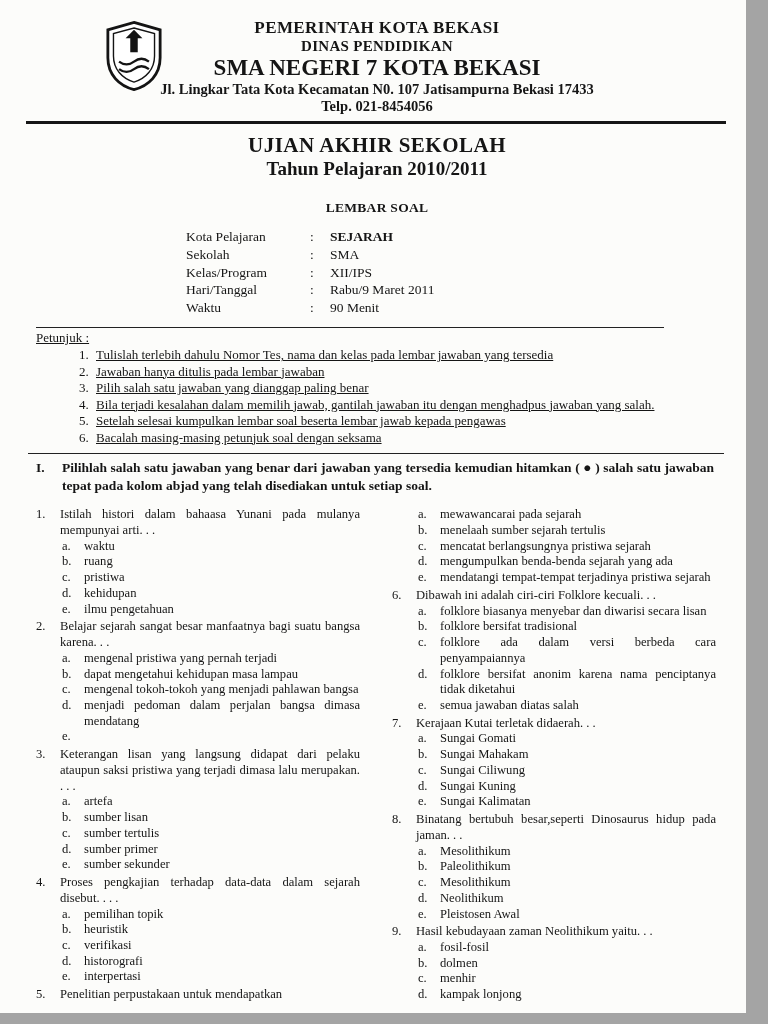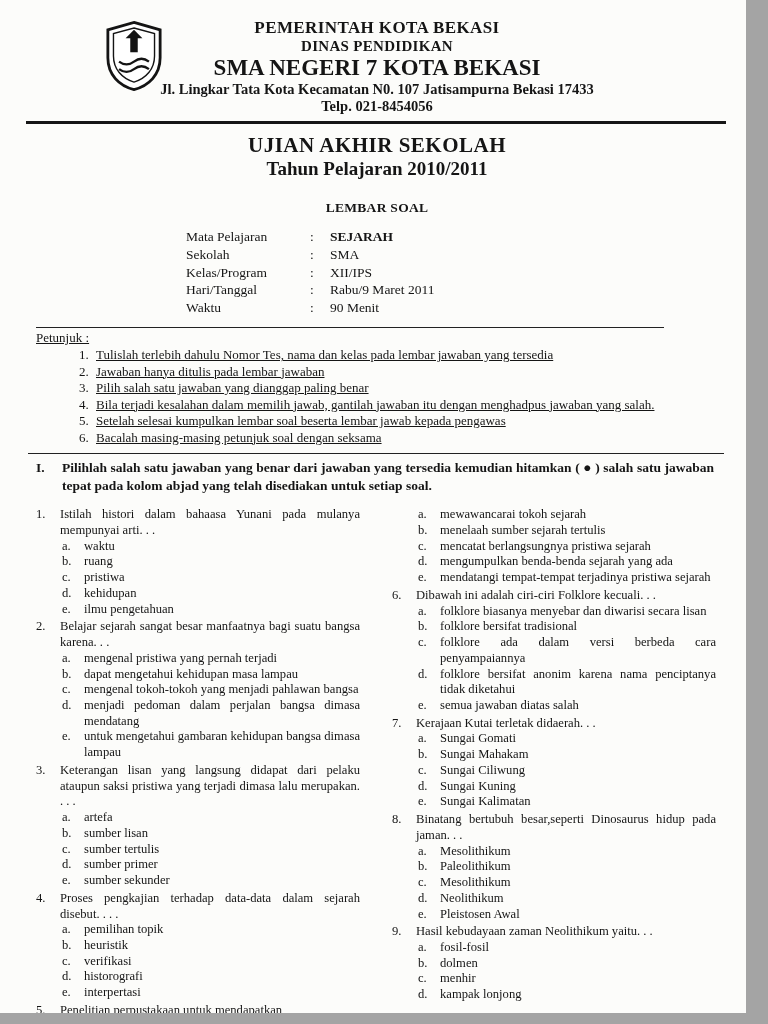--- a/index.html
+++ b/index.html
@@ -67,21 +67,21 @@
   <div class="kop-rule"></div>
 
   <div class="title-block">
     <div class="exam-title">UJIAN AKHIR SEKOLAH</div>
     <div class="exam-year">Tahun Pelajaran 2010/2011</div>
     <div class="sheet-label">LEMBAR SOAL</div>
   </div>
 
   <div class="meta">
     <div class="meta-row first">
-      <span class="meta-label">Mata Pelajaran</span>
+      <span class="meta-label">Kota Pelajaran</span>
       <span class="meta-colon">:</span>
       <span class="meta-value">SEJARAH</span>
     </div>
     <div class="meta-row">
       <span class="meta-label">Sekolah</span>
       <span class="meta-colon">:</span>
       <span class="meta-value">SMA</span>
     </div>
     <div class="meta-row">
       <span class="meta-label">Kelas/Program</span>
@@ -165,21 +165,20 @@
           <div class="option">
             <span class="opt-letter">c.</span>
             <span class="opt-text">mengenal tokoh-tokoh yang menjadi pahlawan bangsa</span>
           </div>
           <div class="option">
             <span class="opt-letter">d.</span>
             <span class="opt-text">menjadi pedoman dalam perjalan bangsa dimasa mendatang</span>
           </div>
           <div class="option">
             <span class="opt-letter">e.</span>
-            <span class="opt-text">untuk mengetahui gambaran kehidupan bangsa dimasa lampau</span>
           </div>
         </div>
         <div class="question">
           <div class="q-head">
             <span class="q-num">3.</span>
             <span class="q-text">Keterangan lisan yang langsung didapat dari pelaku ataupun saksi pristiwa yang terjadi dimasa lalu merupakan. . . .</span>
           </div>
           <div class="option">
             <span class="opt-letter">a.</span>
             <span class="opt-text">artefa</span>
@@ -231,21 +230,21 @@
           <div class="q-head">
             <span class="q-num">5.</span>
             <span class="q-text">Penelitian perpustakaan untuk mendapatkan</span>
           </div>
         </div>
       </div>
     <div class="col">
         <div class="question">
           <div class="option">
             <span class="opt-letter">a.</span>
-            <span class="opt-text">mewawancarai tokoh sejarah</span>
+            <span class="opt-text">mewawancarai pada sejarah</span>
           </div>
           <div class="option">
             <span class="opt-letter">b.</span>
             <span class="opt-text">menelaah sumber sejarah tertulis</span>
           </div>
           <div class="option">
             <span class="opt-letter">c.</span>
             <span class="opt-text">mencatat berlangsungnya pristiwa sejarah</span>
           </div>
           <div class="option">

